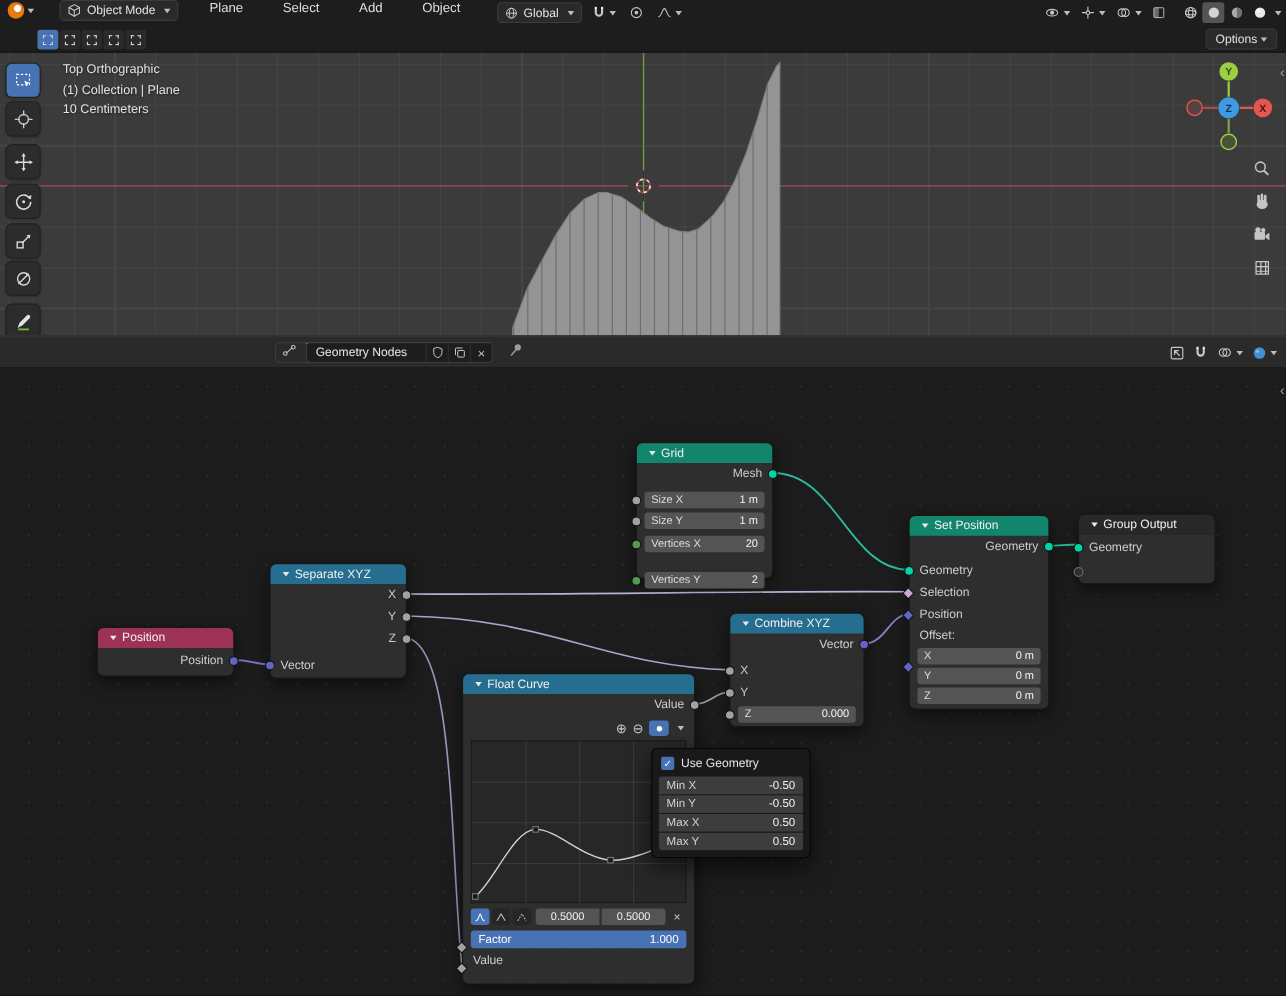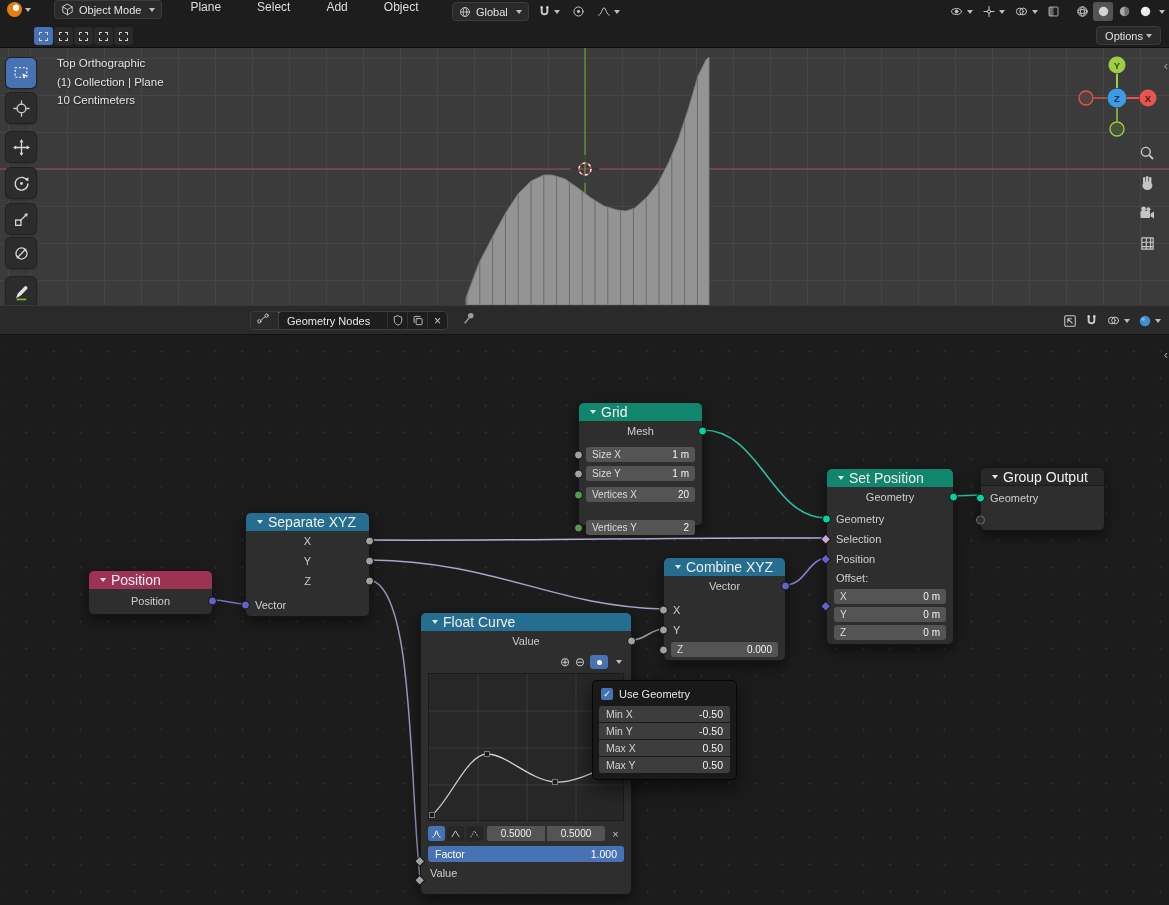--- a/index.html
+++ b/index.html
@@ -42,25 +42,25 @@
 .neh-item{position:absolute;top:5px;height:19px;display:flex;align-items:flex-start}
 .name-grp{background:#1d1d1d;border:1px solid #3d3d3d;border-radius:4px;overflow:hidden}
 .name-grp .nfield{padding:0 8px;font-size:11px;color:#e8e8e8;height:100%;display:flex;align-items:center;min-width:108px}
 .name-grp .nbtn{width:20px;height:100%;display:flex;align-items:center;justify-content:center;border-left:1px solid #313131}
 .neh-right{position:absolute;right:8px;top:5px;height:19px;display:flex;align-items:center;gap:8px}
 
 #node-editor{position:absolute;left:0;top:335px;width:1169px;height:570px;background-color:#1c1c1c;
  background-image:radial-gradient(circle,#2b2b2b 1px,transparent 1.4px);background-size:27px 27px;background-position:13px 3px;overflow:hidden}
 #wires{position:absolute;left:0;top:0;z-index:1;pointer-events:none}
 .node{position:absolute;z-index:2;background:rgba(48,48,48,.97);border:1px solid #161616;border-radius:6px;box-shadow:0 5px 14px rgba(0,0,0,.5);font-size:11px;color:#c9c9c9}
-.node-h{height:18px;display:flex;align-items:center;gap:5px;padding:0 8px;border-radius:5px 5px 0 0;color:#f0f0f0;font-size:14px;white-space:nowrap}
+.node-h{height:18px;display:flex;align-items:center;gap:5px;padding:0 8px;border-radius:5px 5px 0 0;color:#f0f0f0;font-size:11px;white-space:nowrap}
 .node-h .chv{border-top-color:#e8e8e8}
 .h-input{background:#9c3355}.h-conv{background:#256e8f}.h-geo{background:#12866c}.h-out{background:#282828;border-bottom:1px solid #1c1c1c}
 .row{position:relative;display:flex;align-items:center;height:20px;padding:0 9px;color:#cecece;white-space:nowrap}
-.row.out{justify-content:center}
+.row.out{justify-content:flex-end}
 .sock{position:absolute;width:9px;height:9px;border-radius:50%;border:1px solid #121212;top:50%;transform:translateY(-50%);z-index:3}
 .sock.in{left:-5px}.sock.out{right:-5px}
 .sock.dia{width:7.5px;height:7.5px;border-radius:1px;transform:translateY(-50%) rotate(45deg)}
 .c-geo{background:#00d6a3}.c-vec{background:#6363c7}.c-flt{background:#a1a1a1}.c-int{background:#569a52}.c-bool{background:#cca6d6}.c-empty{background:#2f2f2f}
 .frow{position:relative;padding:0 7px}
 .fld{display:flex;justify-content:space-between;align-items:center;height:15px;background:#545454;border-radius:3px;padding:0 6px;font-size:10px}
 .fld .l{color:#dcdcdc}.fld .v{color:#f3f3f3}
 .slider{margin:0 7px;height:16px;background:#4772b3;border-radius:3px;display:flex;justify-content:space-between;align-items:center;padding:0 7px;font-size:10.5px;color:#fff}
 .ctoolbar{height:22px;display:flex;justify-content:flex-end;align-items:center;gap:5px;padding:0 9px}
 .cbtn{color:#c6c6c6;font-size:12px;line-height:12px}

